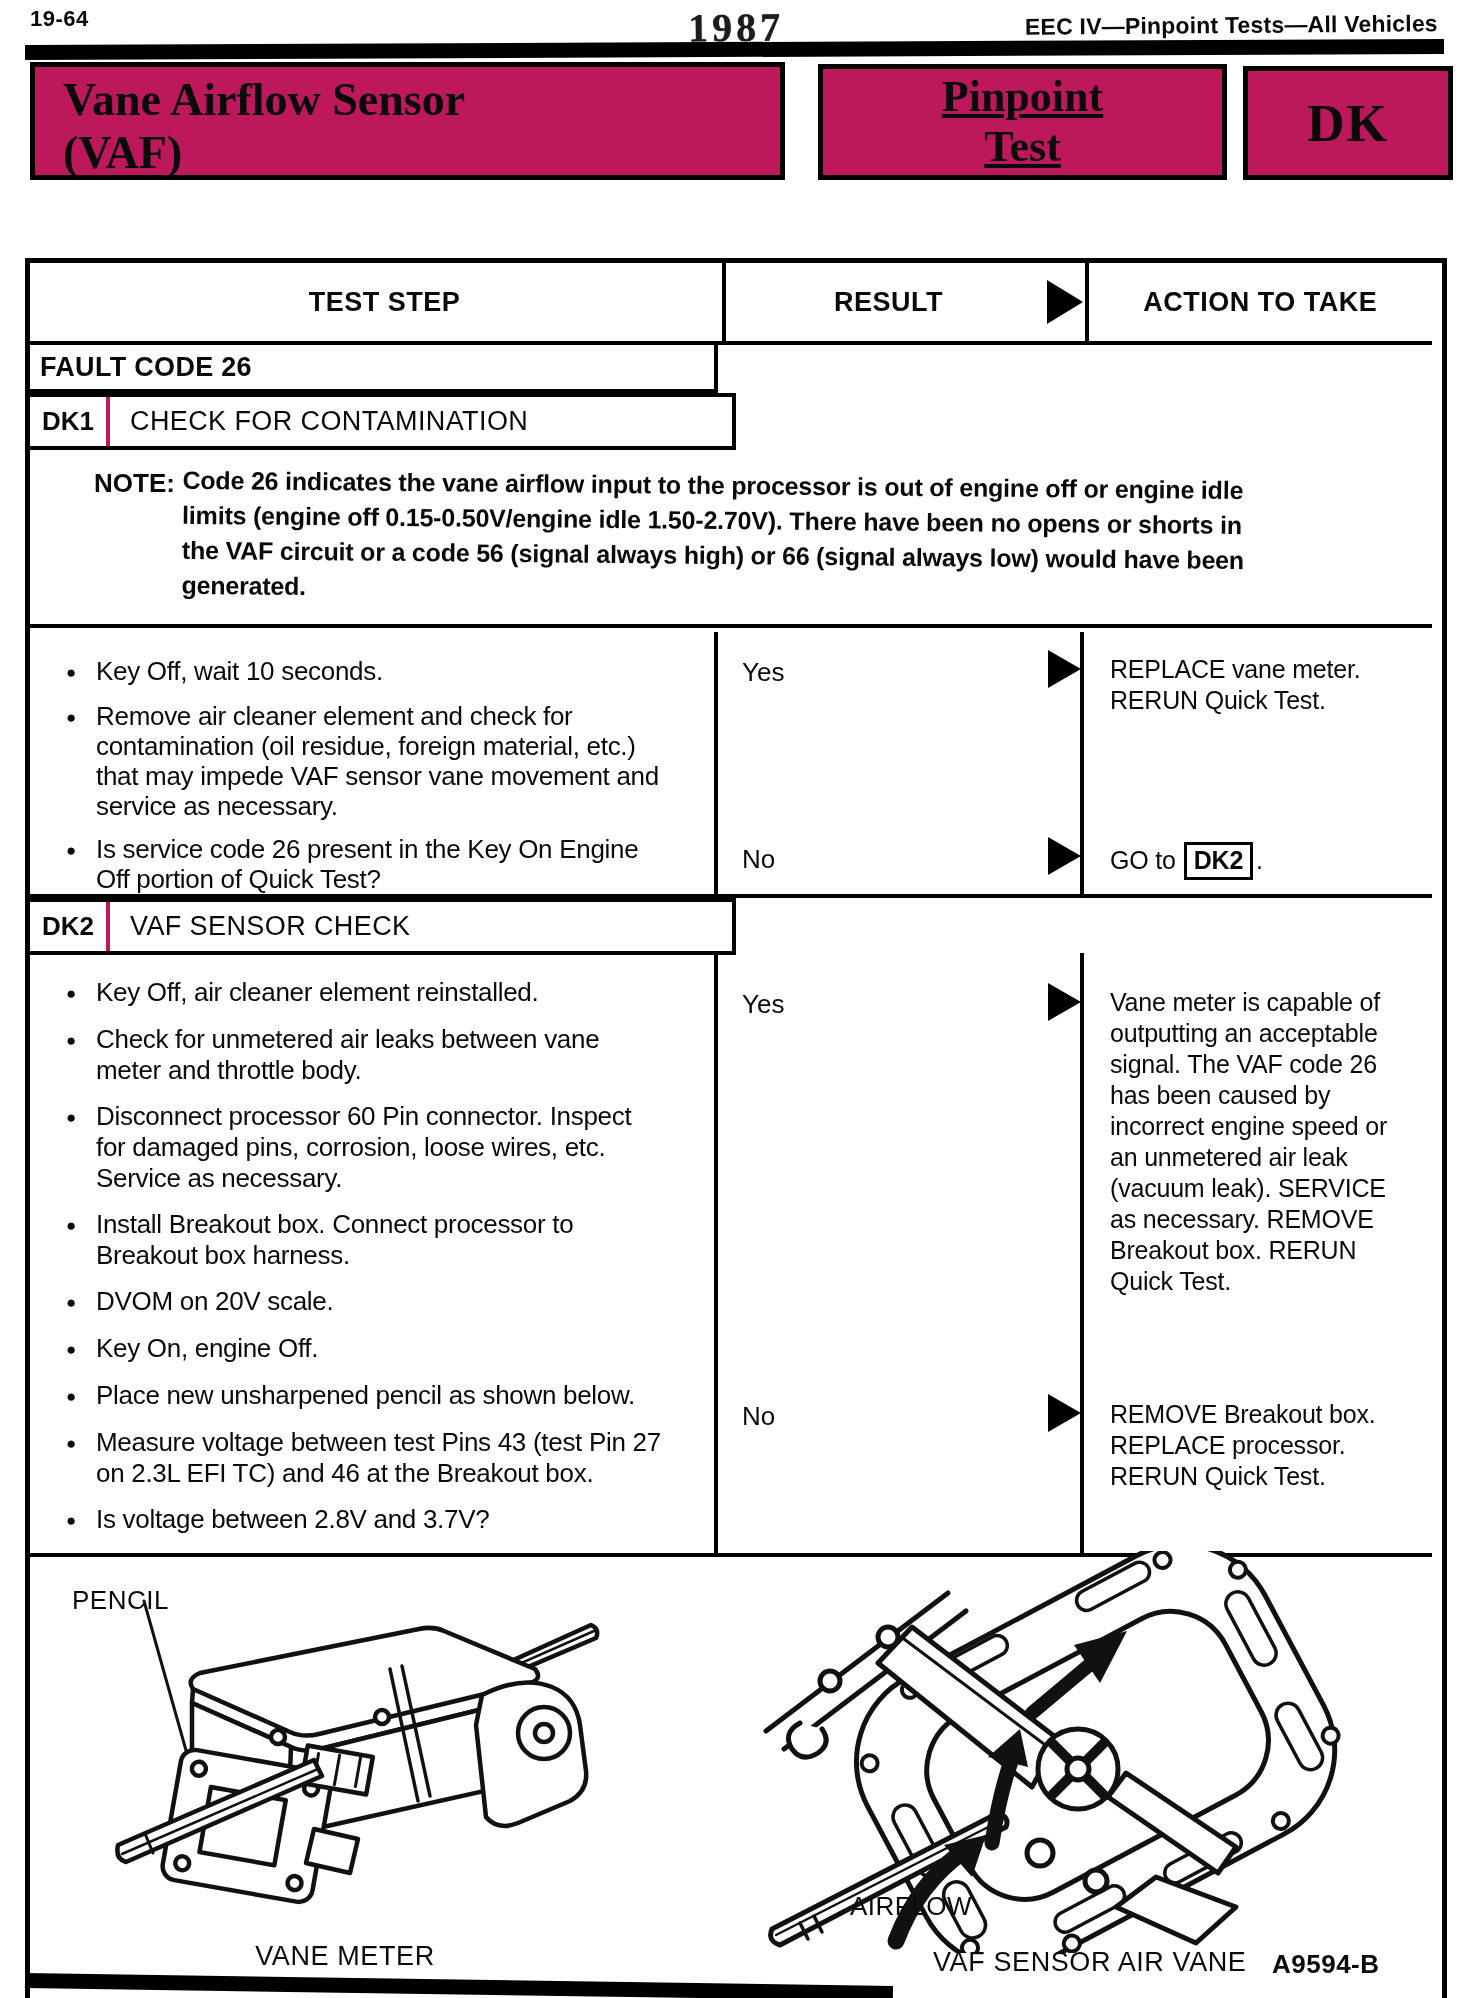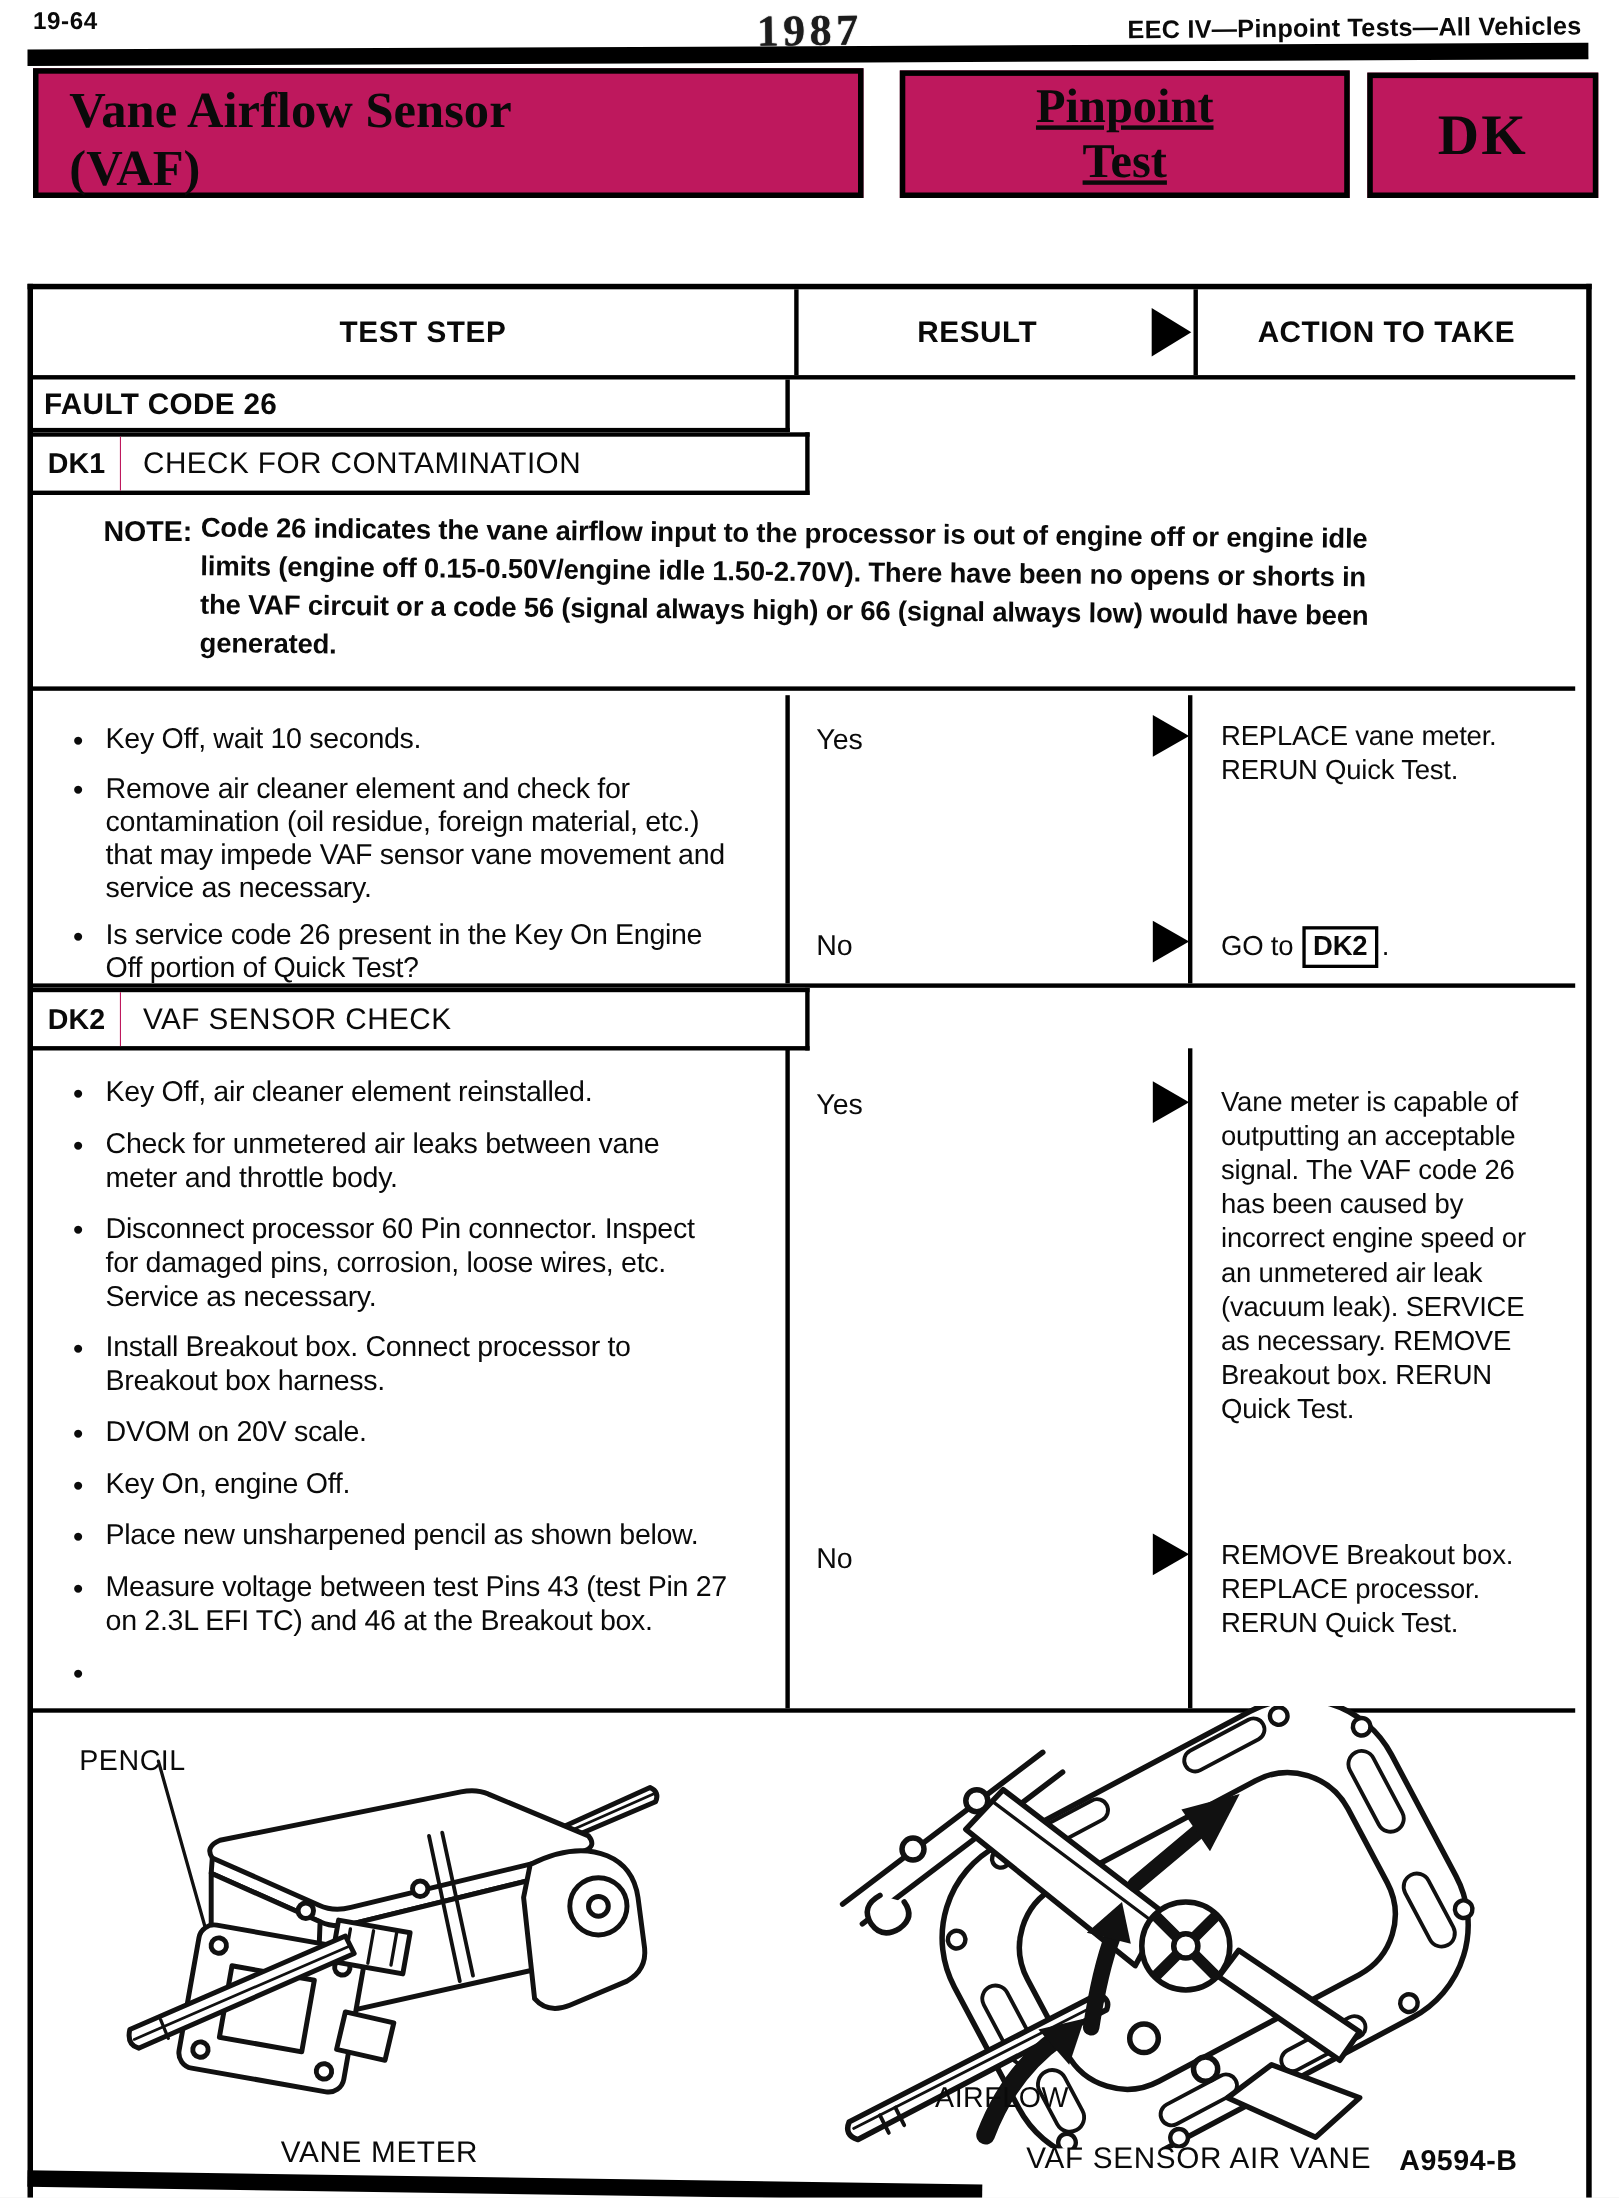--- a/index.html
+++ b/index.html
@@ -28,21 +28,21 @@
   .hdr-result{width:366px;border-right:4px solid #000;position:relative;justify-content:flex-start;padding-left:108px;}
   .hdr-action{width:348px;}
   .hdr-arrow{position:absolute;right:2px;top:50%;transform:translateY(-50%);width:0;height:0;
              border-top:22px solid transparent;border-bottom:22px solid transparent;border-left:36px solid #000;}
   .fault-row{top:82px;height:48px;}
   .fault-box{width:688px;height:48px;border-right:4px solid #000;border-bottom:4px solid #000;box-sizing:border-box;
              display:flex;align-items:center;padding-left:10px;font-size:27px;font-weight:bold;letter-spacing:.3px;}
   .label-row{height:57px;border:4px solid #000;border-left:none;width:706px;display:flex;box-sizing:border-box;background:#fff;}
   .dk1-label{top:130px;}
   .dk2-label{top:635px;}
-  .id-box{width:80px;border-right:1px solid #be185d;display:flex;align-items:center;justify-content:center;
+  .id-box{width:80px;border-right:4px solid #be185d;display:flex;align-items:center;justify-content:center;
           font-size:26px;font-weight:bold;box-sizing:border-box;}
   .step-name{flex:1;display:flex;align-items:center;padding-left:20px;font-size:27px;letter-spacing:.4px;}
   .note-row{top:187px;height:178px;border-bottom:4px solid #000;}
   .note-label{position:absolute;left:64px;top:18px;font-size:26px;font-weight:bold;}
   .note-text{position:absolute;left:152px;top:18px;width:1072px;font-size:25px;font-weight:bold;
              line-height:35px;letter-spacing:-.2px;transform:rotate(.55deg);}
   .content-row{display:block;}
   .dk1-content{top:369px;height:266px;border-bottom:4px solid #000;}
   .dk2-content{top:690px;height:604px;border-bottom:4px solid #000;}
   .cell-step{position:absolute;left:0;top:0;bottom:0;width:688px;border-right:4px solid #000;box-sizing:border-box;
@@ -184,20 +184,21 @@
           <li>
               <span class="dot">●</span>
               <span>Place new unsharpened pencil as shown below.</span>
             </li>
           <li>
               <span class="dot">●</span>
               <span>Measure voltage between test Pins 43 (test Pin 27 on 2.3L EFI TC) and 46 at the Breakout box.</span>
             </li>
           <li>
               <span class="dot">●</span>
+              <span>Is voltage between 2.8V and 3.7V?</span>
             </li>
         </ul>
       </div>
       <div class="cell-result"></div>
       <span class="res-label" style="left:712px;top:36px;">Yes</span>
       <span class="res-arrow" style="left:1018px;top:30px;"></span>
       <div class="action-block" style="top:34px;">Vane meter is capable of outputting an acceptable signal. The VAF code 26 has been caused by incorrect engine speed or an unmetered air leak (vacuum leak). SERVICE as necessary. REMOVE Breakout box. RERUN Quick Test.</div>
       <span class="res-label" style="left:712px;top:448px;">No</span>
       <span class="res-arrow" style="left:1018px;top:441px;"></span>
       <div class="action-block" style="top:446px;">REMOVE Breakout box. REPLACE processor. RERUN Quick Test.</div>

